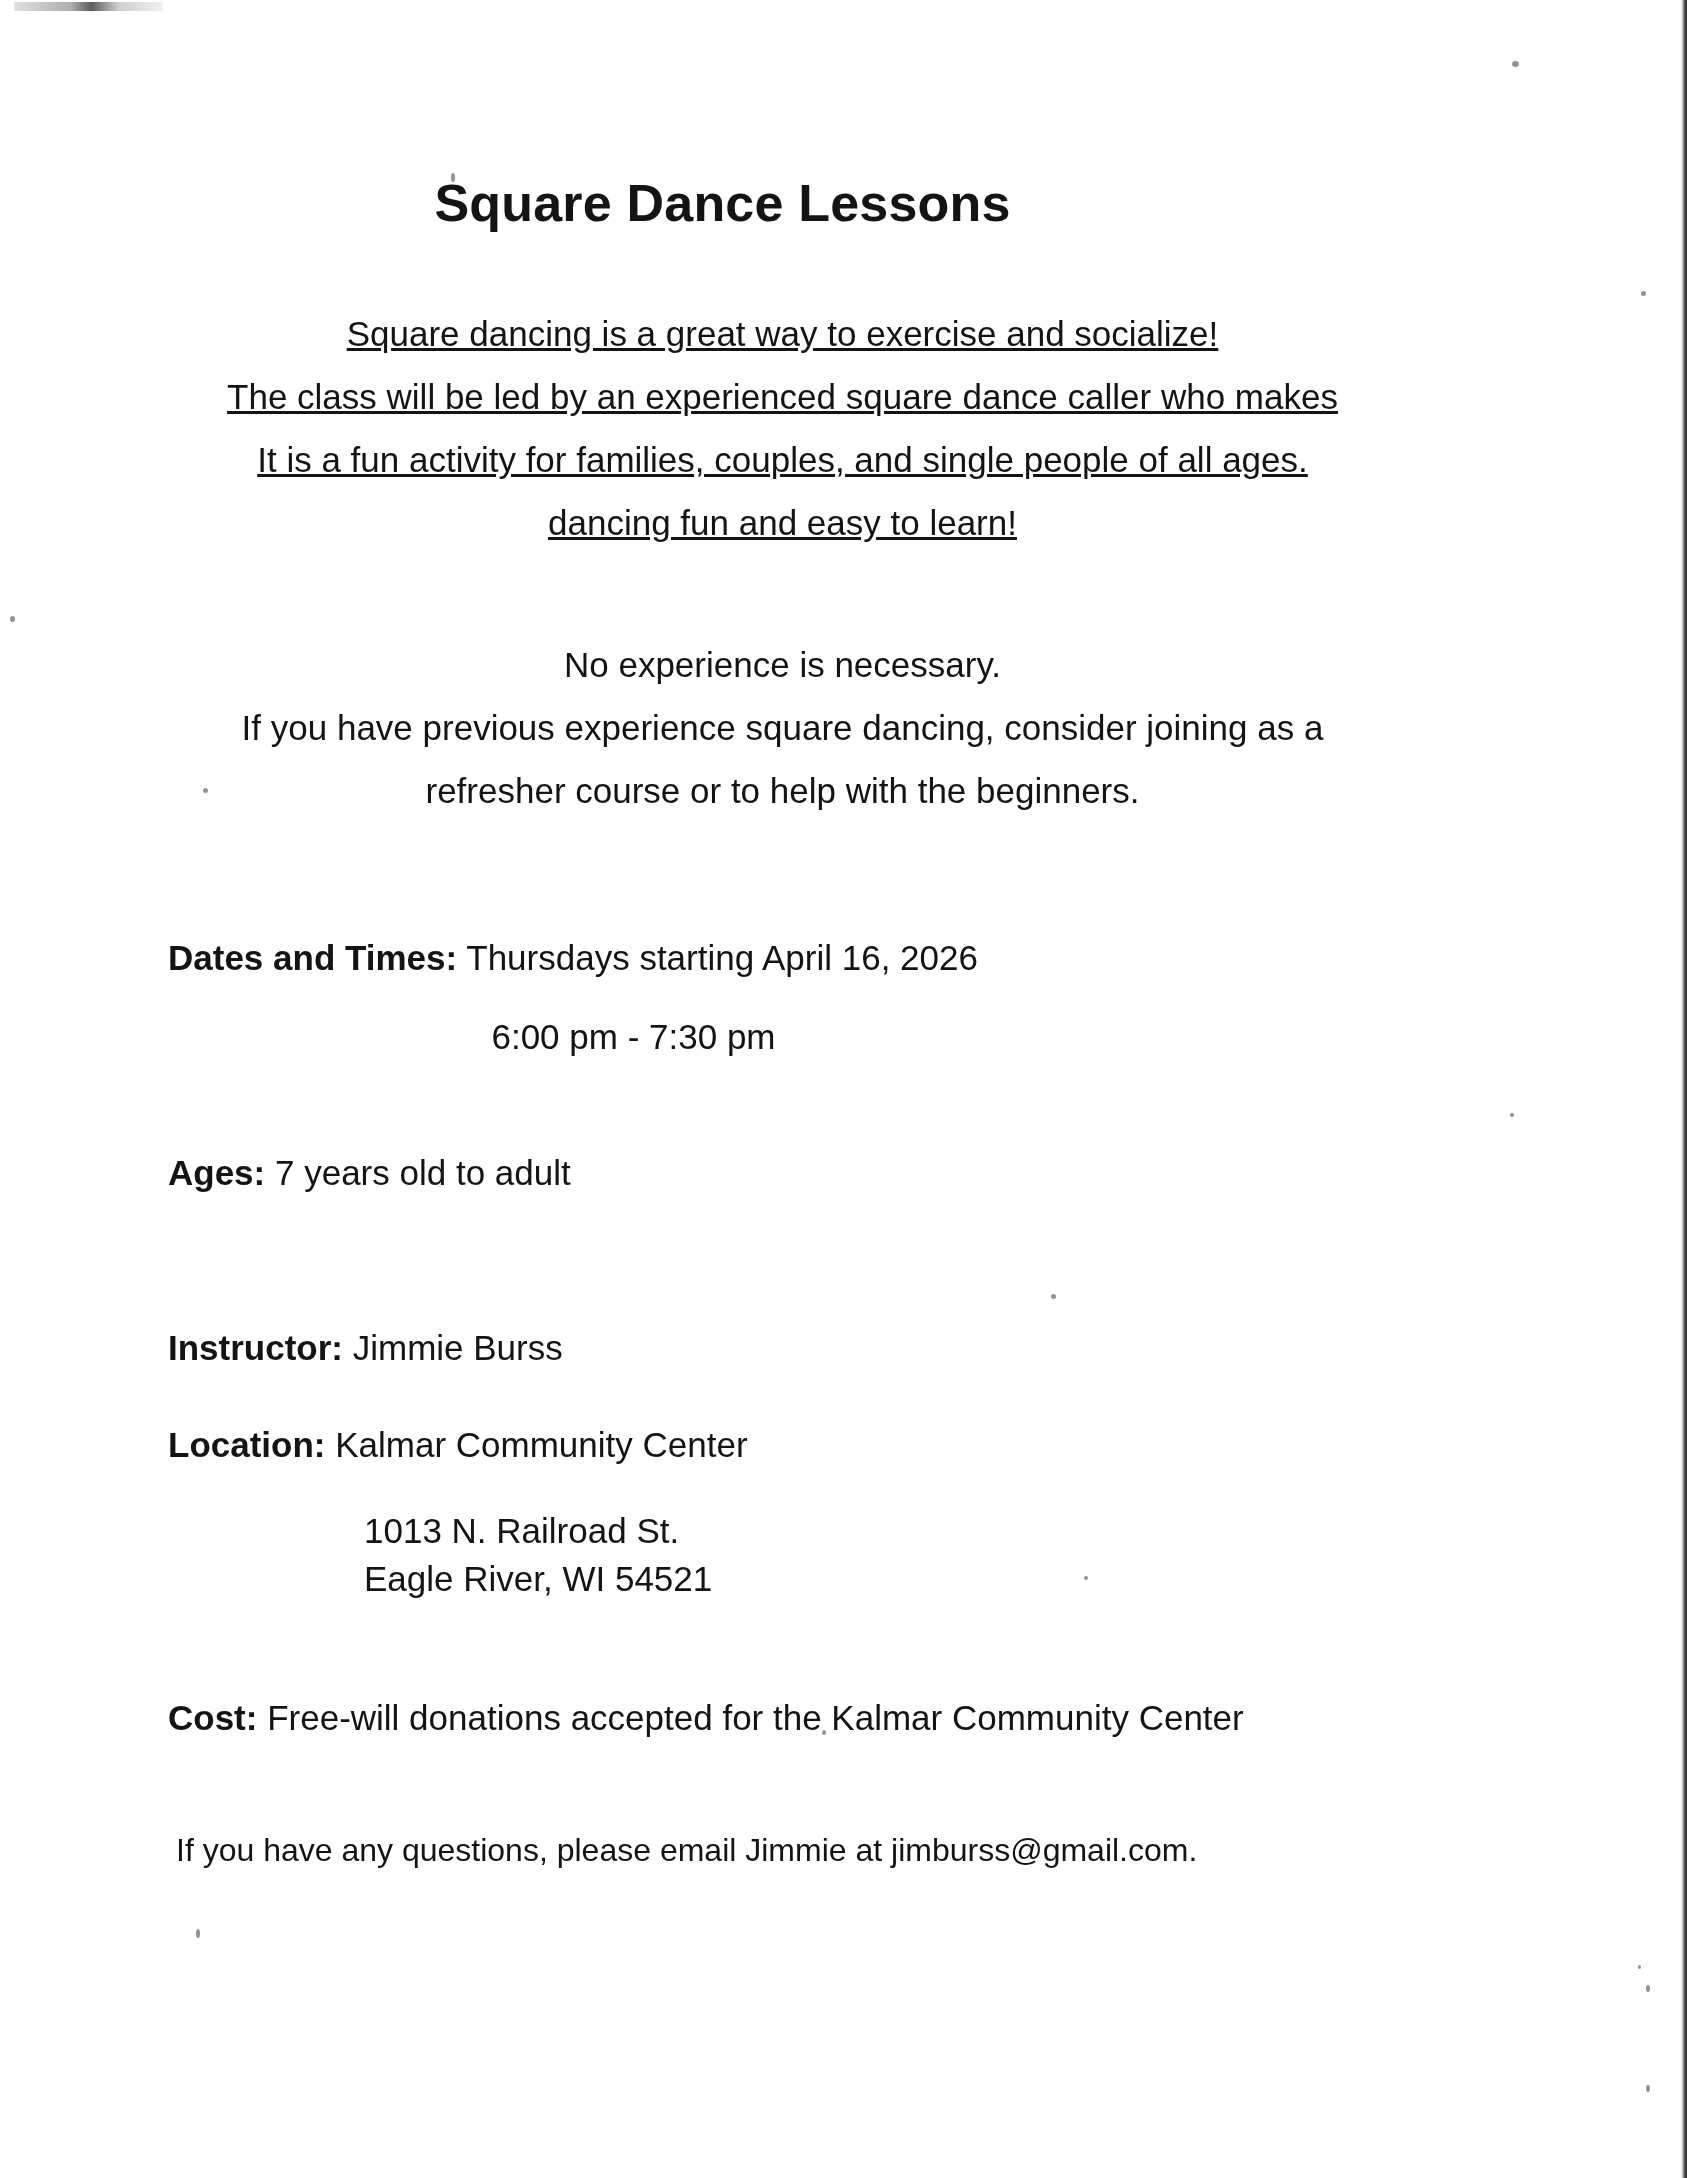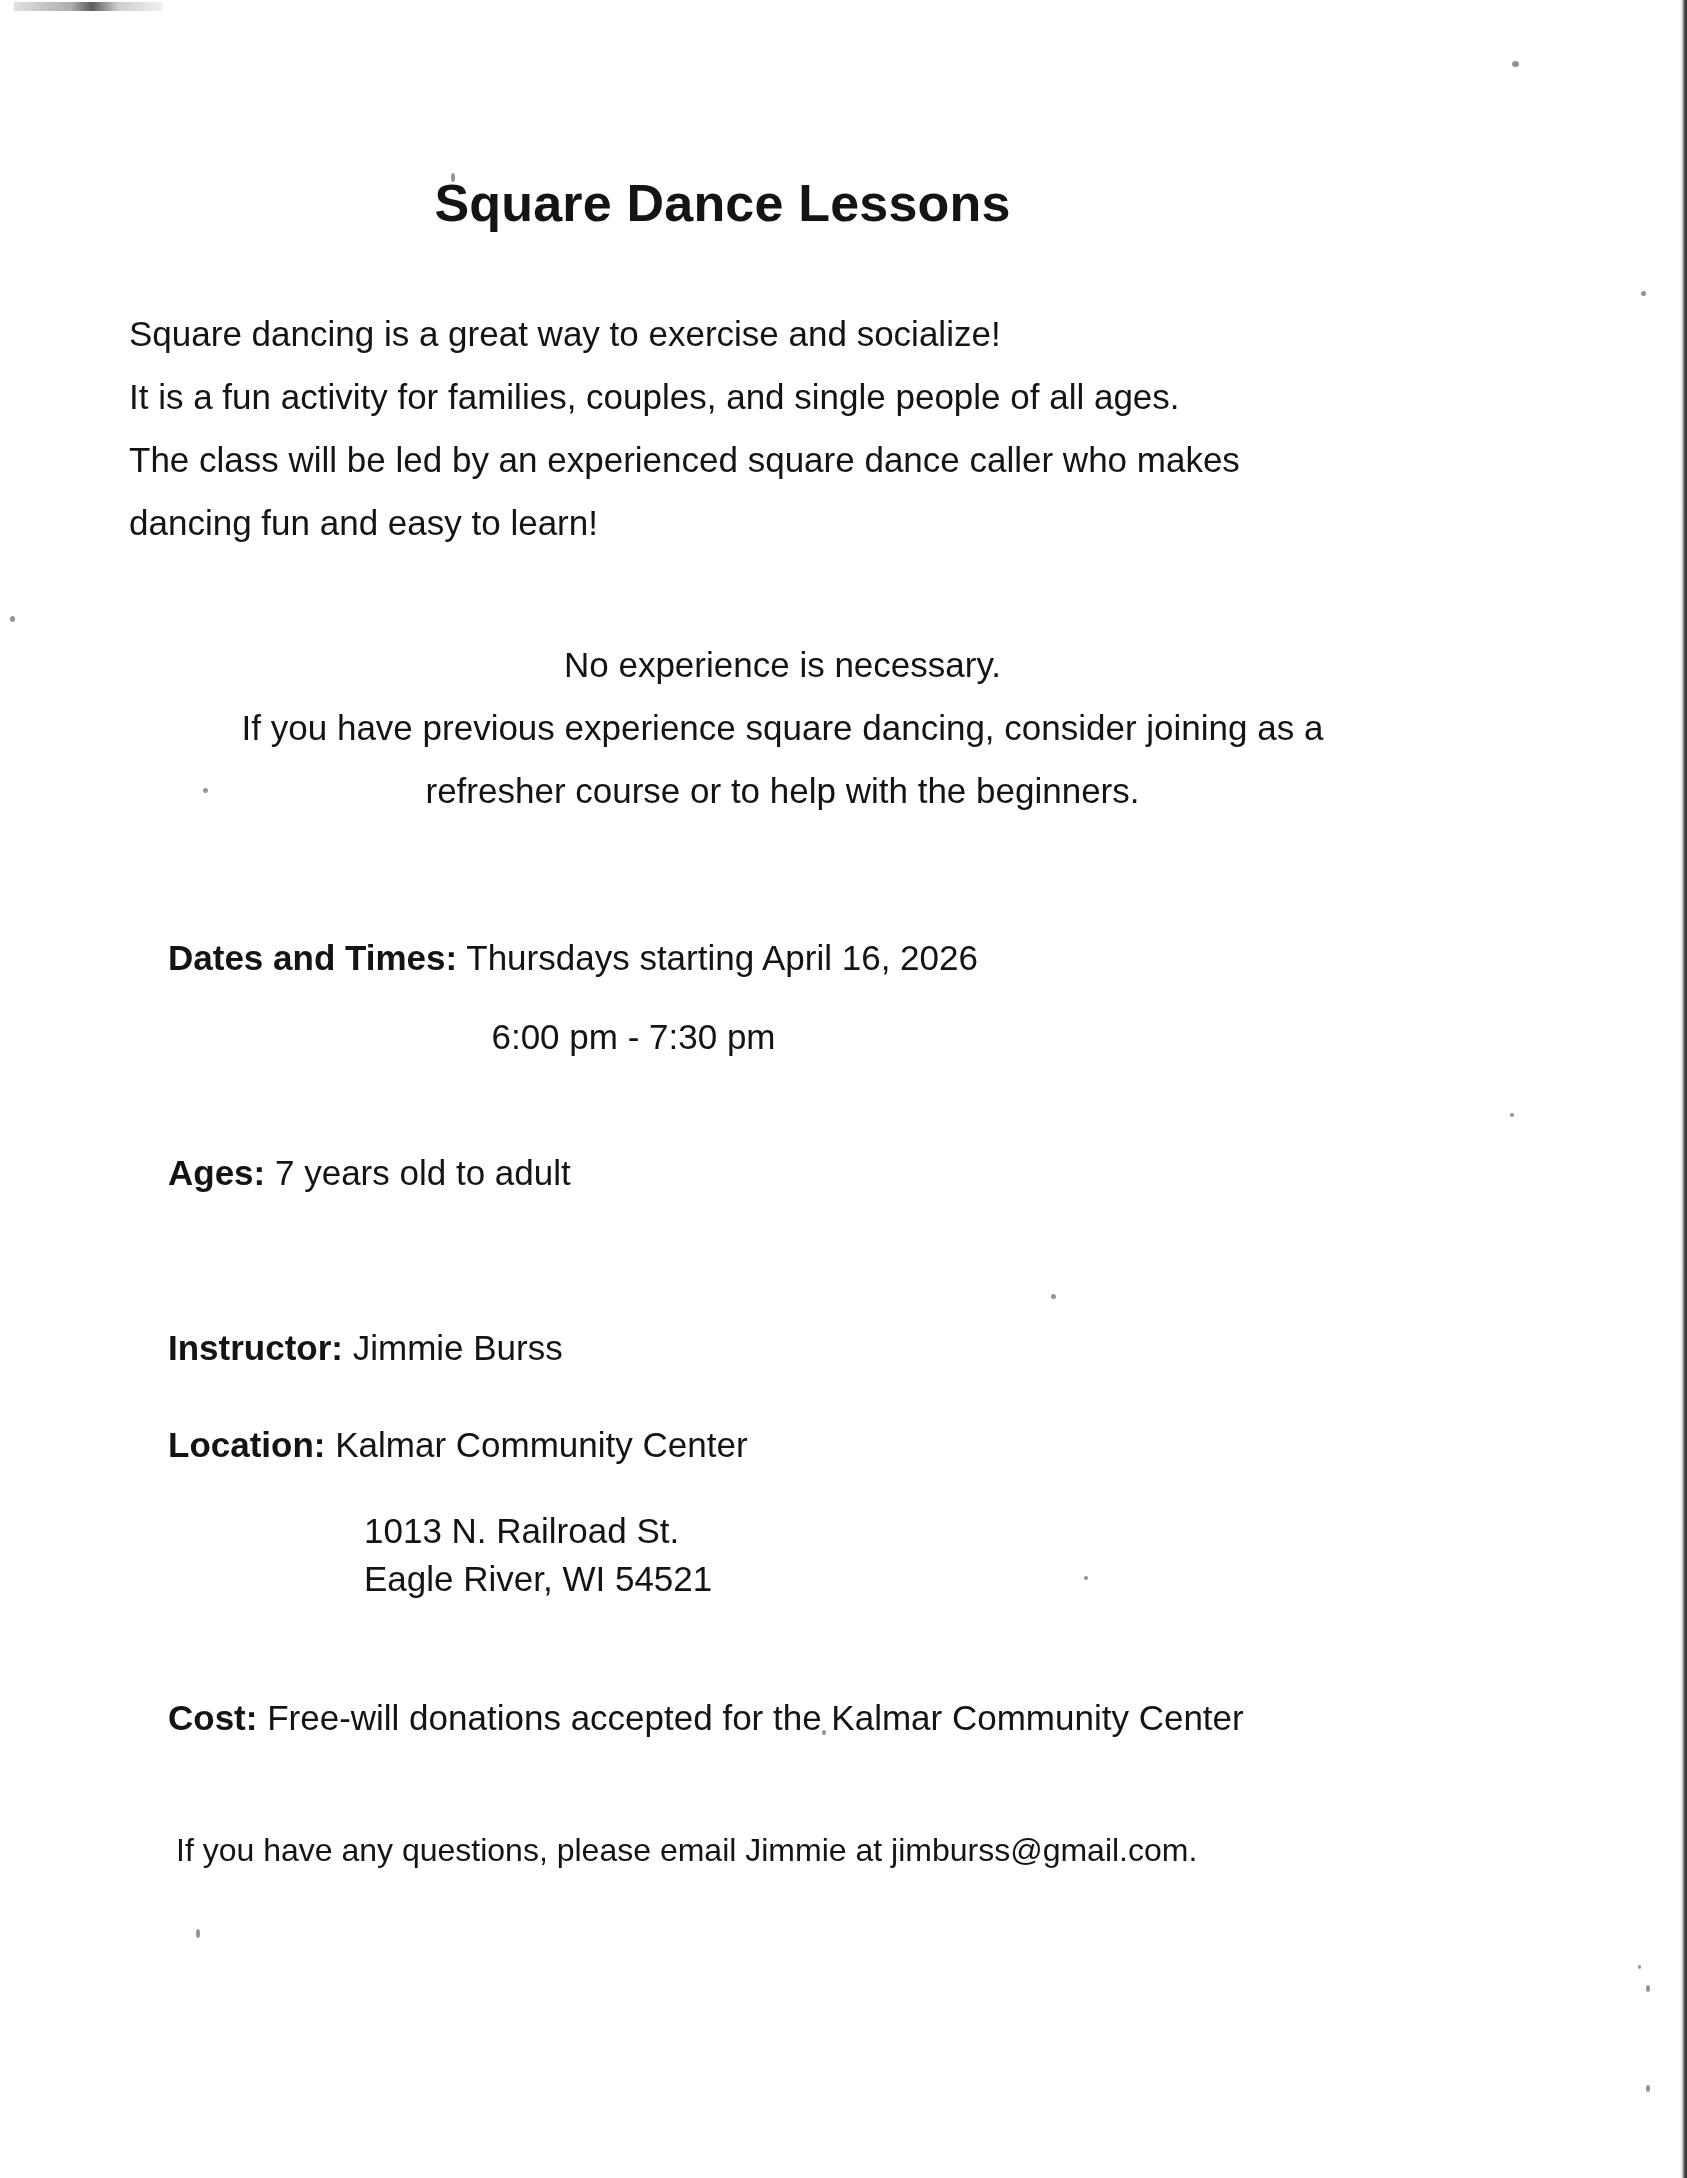--- a/index.html
+++ b/index.html
@@ -65,23 +65,24 @@
     font-weight: bold;
     letter-spacing: 0.2px;
     line-height: 1.05;
   }
 
   .intro {
     position: absolute;
     left: 129px;
     top: 302px;
     width: 1307px;
-    text-align: left;
+    text-align: center;
     font-size: 35px;
     line-height: 63px;
+    text-decoration: underline;
   }
 
   .intro2 {
     position: absolute;
     left: 129px;
     top: 633px;
     width: 1307px;
     text-align: center;
     font-size: 35px;
     line-height: 63px;
@@ -128,22 +129,22 @@
   <div class="speck" style="left:196px; top:1929px; width:4px; height:9px;"></div>
   <div class="speck" style="left:1646px; top:1985px; width:4px; height:7px;"></div>
   <div class="speck" style="left:1646px; top:2085px; width:4px; height:7px;"></div>
   <div class="speck" style="left:1638px; top:1965px; width:3px; height:4px;"></div>
   <div class="speck" style="left:822px; top:1730px; width:4px; height:5px;"></div>
 
   <div class="title">Square Dance Lessons</div>
 
   <div class="intro">
     <div>Square dancing is a great way to exercise and socialize!</div>
+    <div>The class will be led by an experienced square dance caller who makes</div>
     <div>It is a fun activity for families, couples, and single people of all ages.</div>
-    <div>The class will be led by an experienced square dance caller who makes</div>
     <div>dancing fun and easy to learn!</div>
   </div>
 
   <div class="intro2">
     <div>No experience is necessary.</div>
     <div>If you have previous experience square dancing, consider joining as a</div>
     <div>refresher course or to help with the beginners.</div>
   </div>
 
   <div class="field f-dates">

